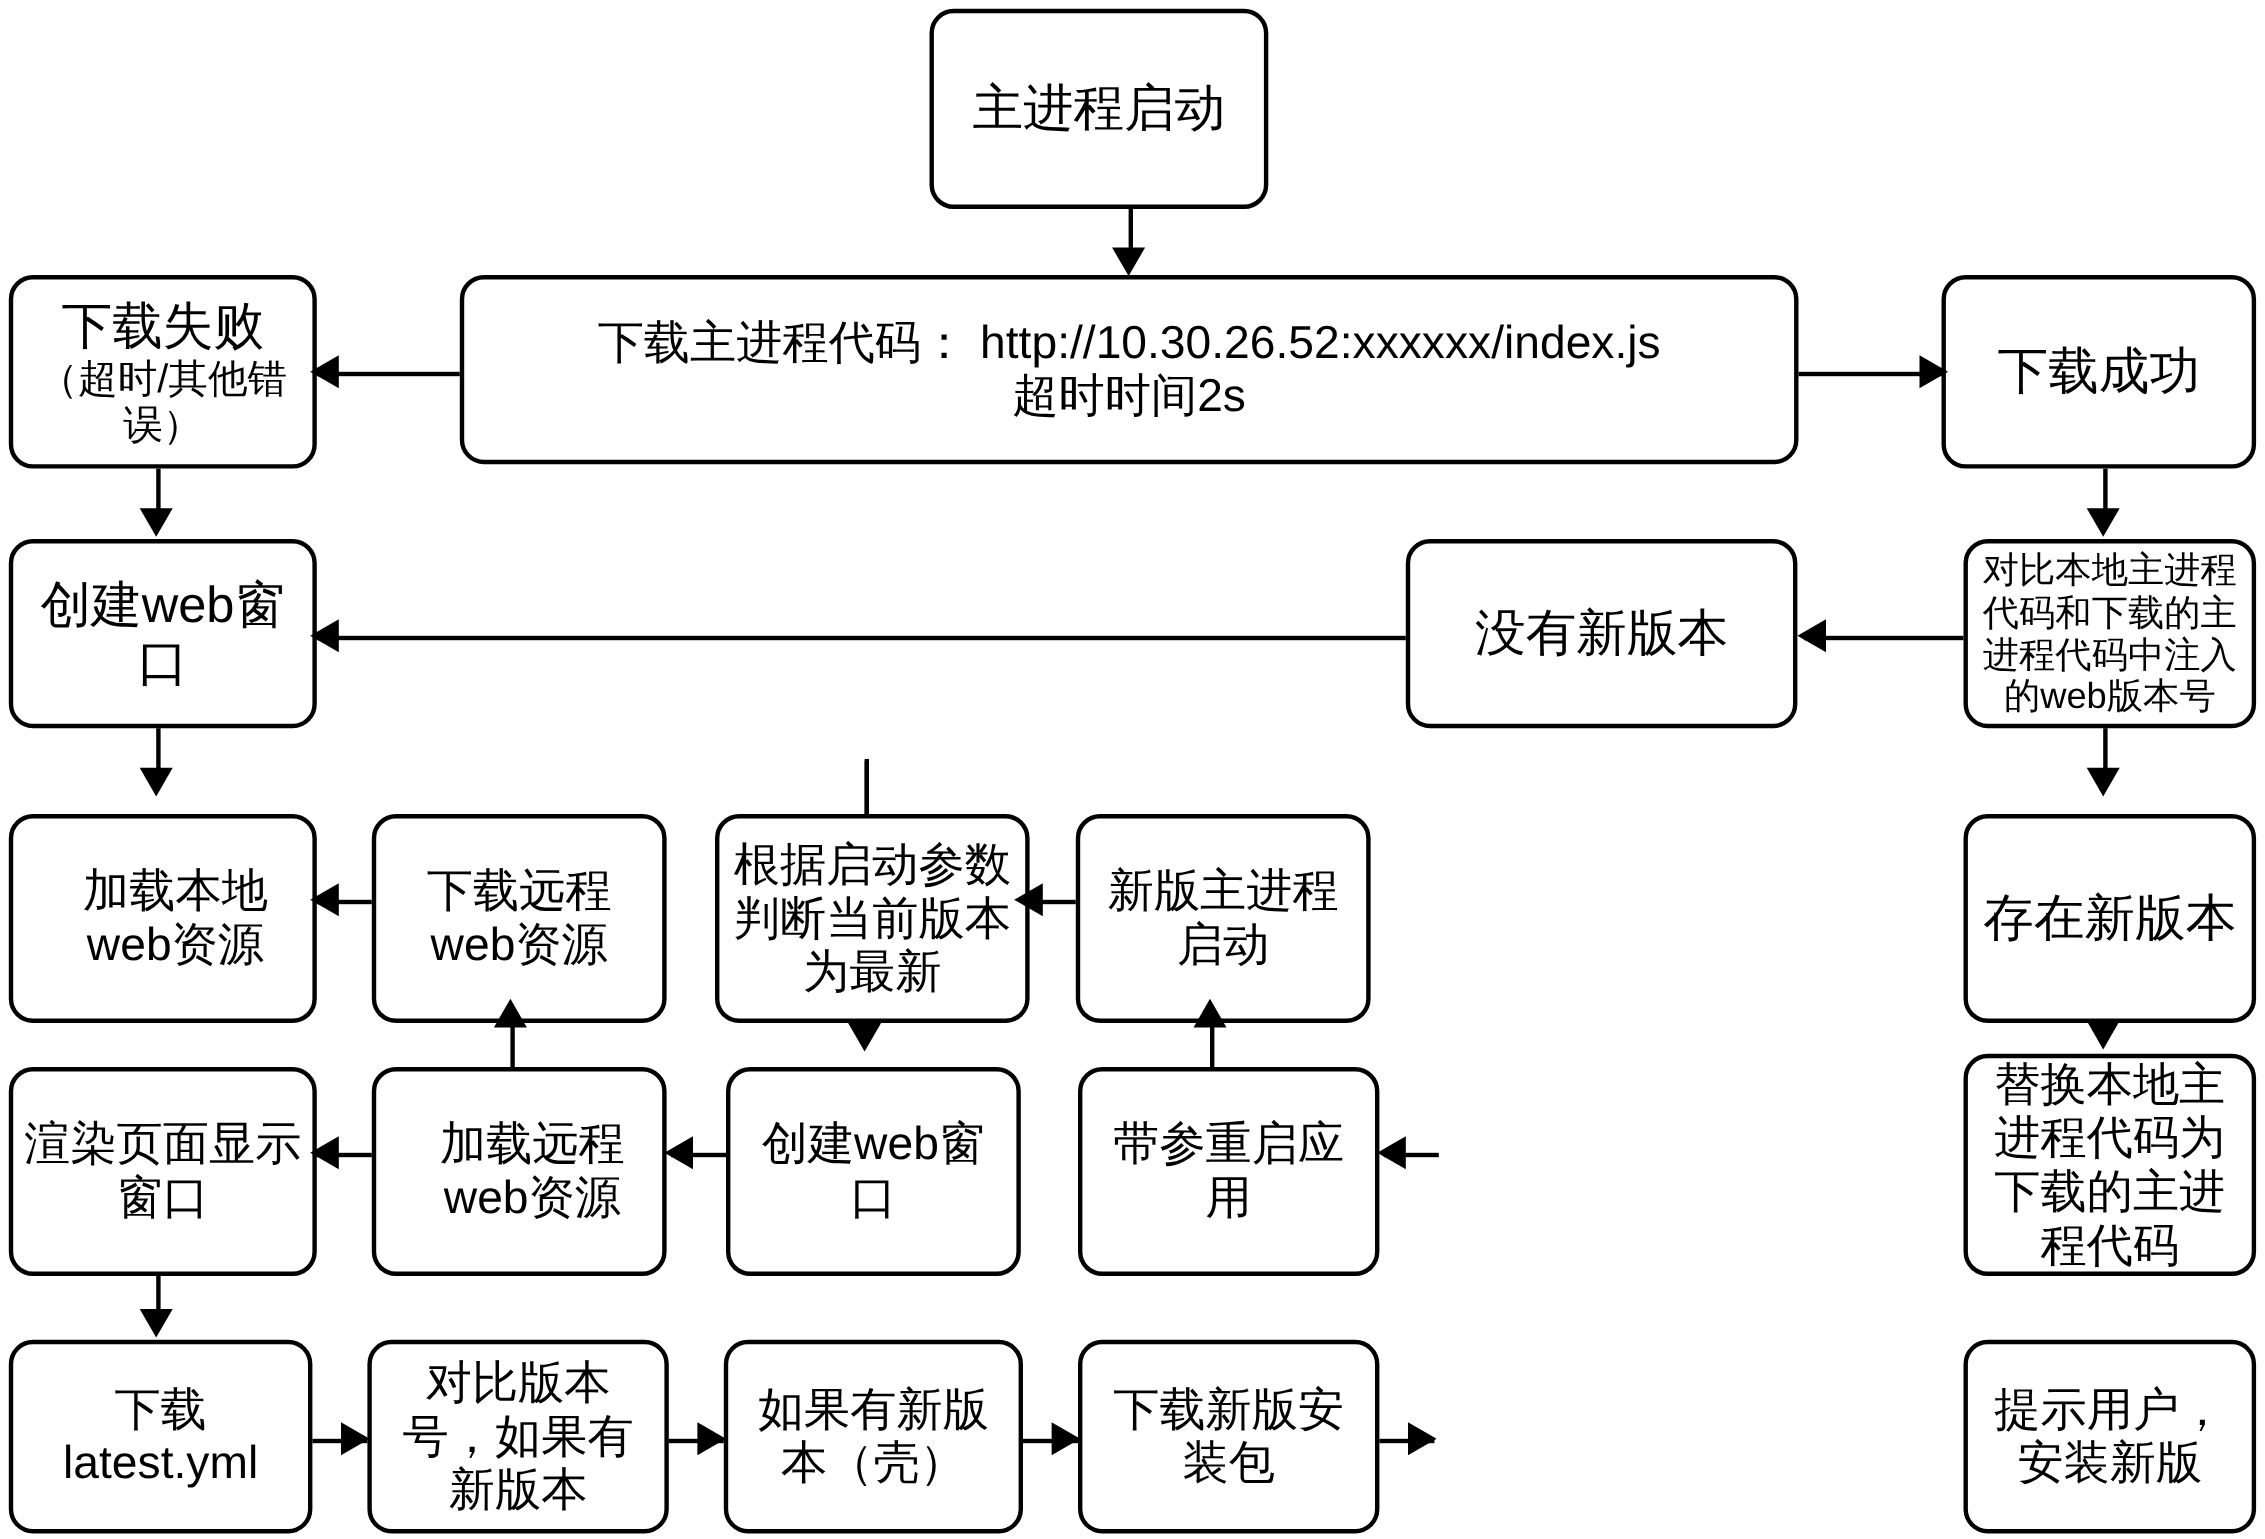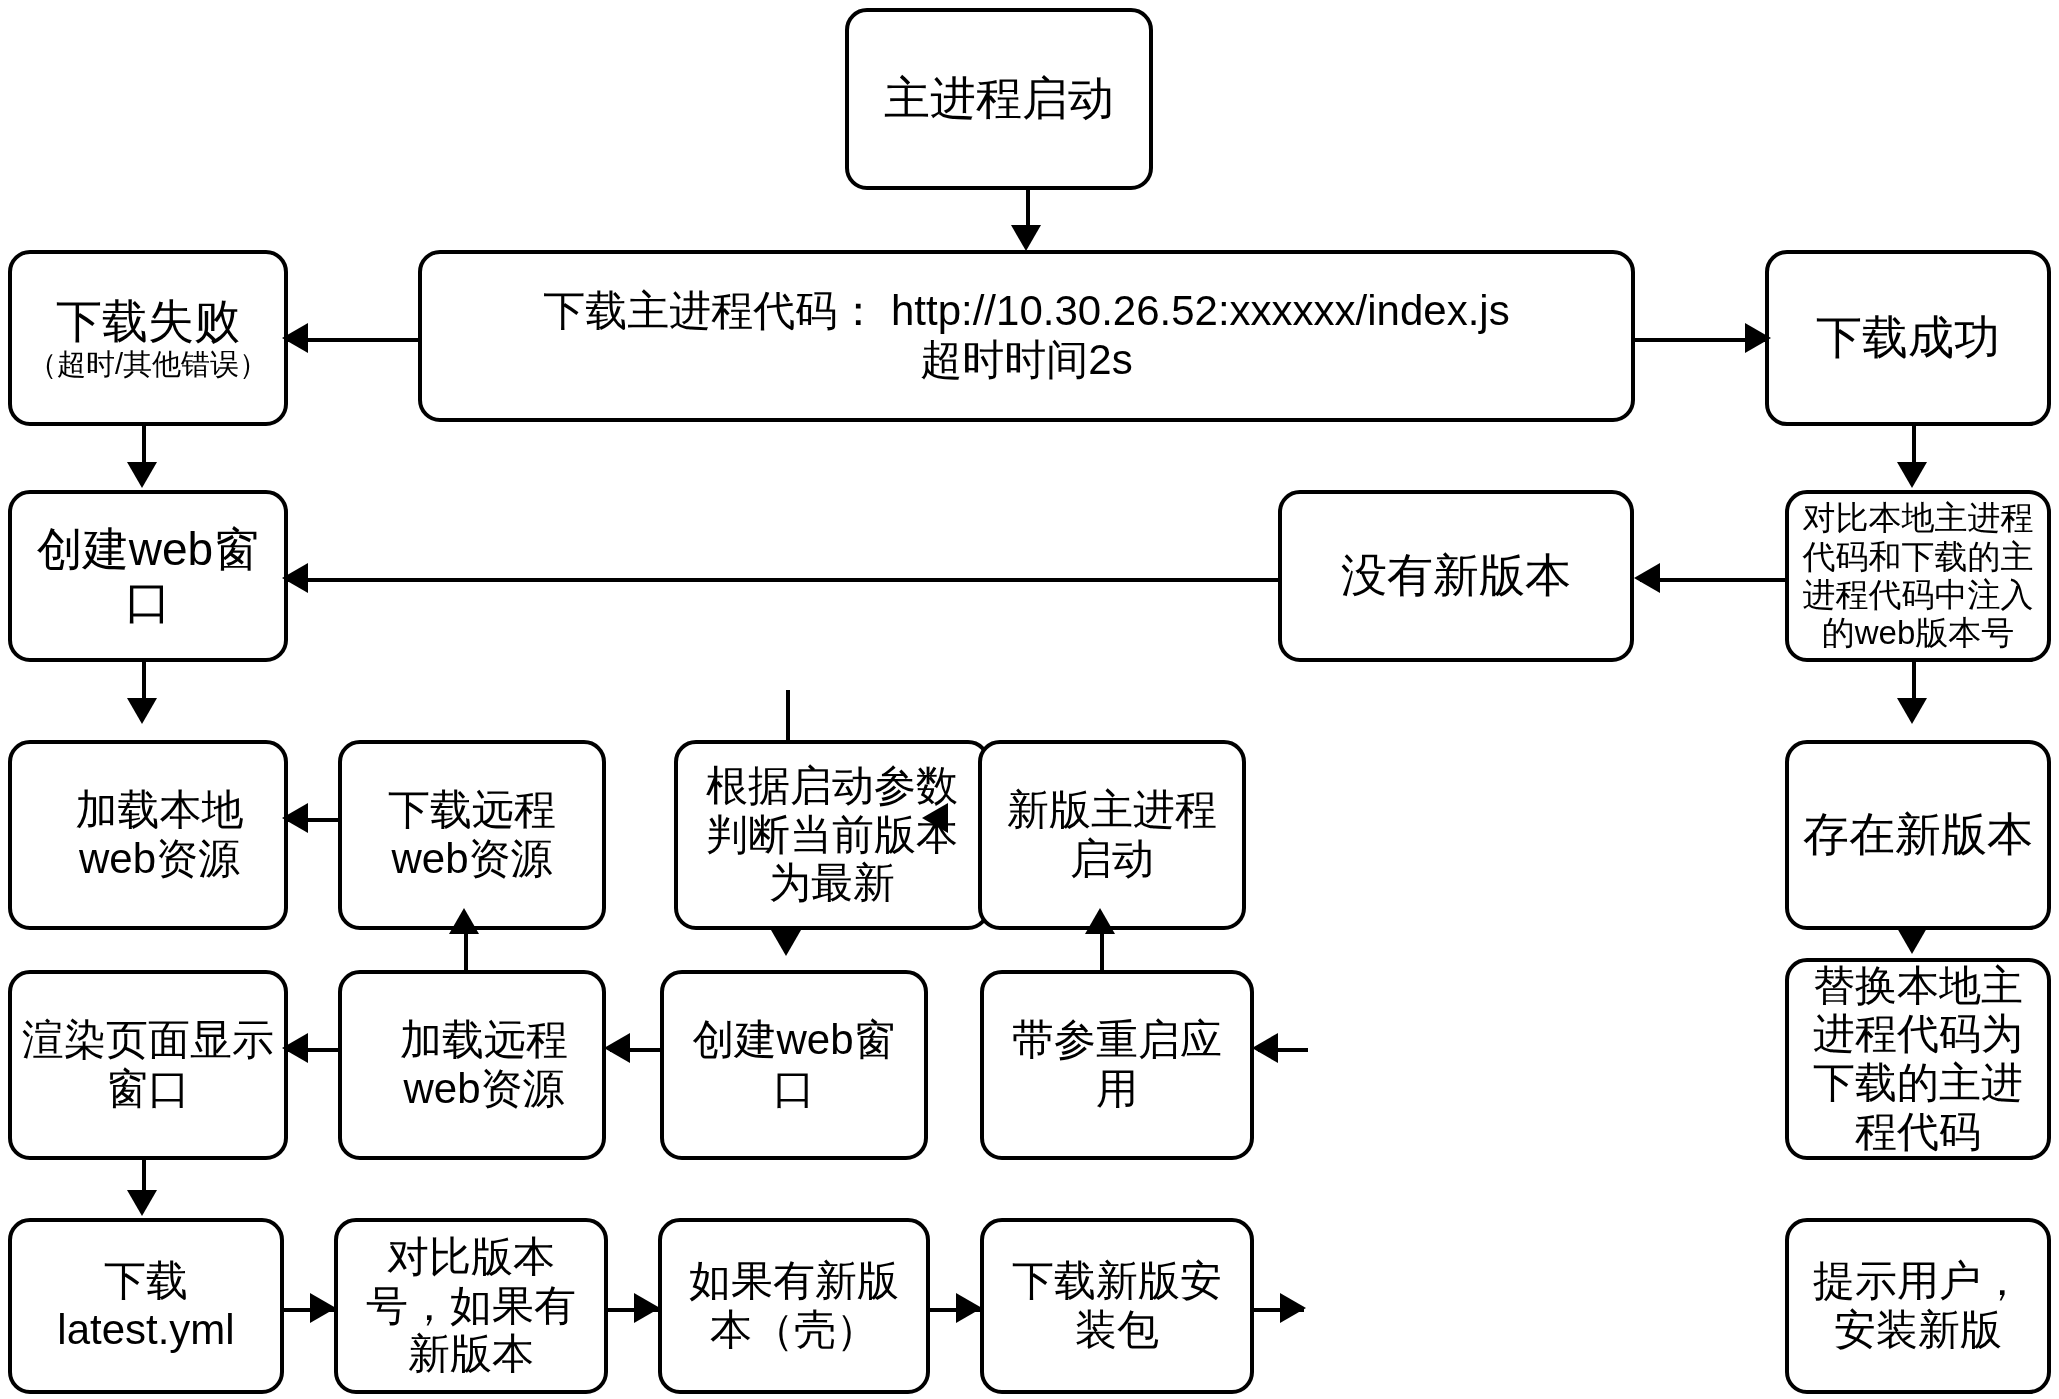--- a/index.html
+++ b/index.html
@@ -32,21 +32,21 @@
     padding: 4px 8px;
     z-index: 2;
   }
   .node .txt {
     display: block;
     width: 100%;
   }
   .f-lg   { font-size: 46px; }
   .f-md   { font-size: 42px; }
   .f-sm   { font-size: 33px; }
-  .sub    { font-size: 29px; display:block; }
+  .sub    { font-size: 36px; display:block; }
 
   
   .edge-h, .edge-v {
     position: absolute;
     background: #000000;
     z-index: 1;
   }
   .edge-h { height: 4px; }
   .edge-v { width: 4px; }
 
@@ -182,21 +182,21 @@
   </div>
 
   <div class="node f-md" style="left:8px; top:740px; width:280px; height:190px;padding-left:31px;">
     <span class="txt">加载本地web资源</span>
   </div>
 
   <div class="node f-md" style="left:338px; top:740px; width:268px; height:190px;">
     <span class="txt">下载远程web资源</span>
   </div>
 
-  <div class="node f-md" style="left:650px; top:740px; width:316px; height:190px;margin-left:24px;">
+  <div class="node f-md" style="left:650px; top:740px; width:286px; height:190px;">
     <span class="txt">根据启动参数判断当前版本为最新</span>
   </div>
 
   <div class="node f-md" style="left:978px; top:740px; width:268px; height:190px;">
     <span class="txt">新版主进程启动</span>
   </div>
 
   <div class="node f-lg" style="left:1785px; top:740px; width:266px; height:190px;">
     <span class="txt">存在新版本</span>
   </div>

